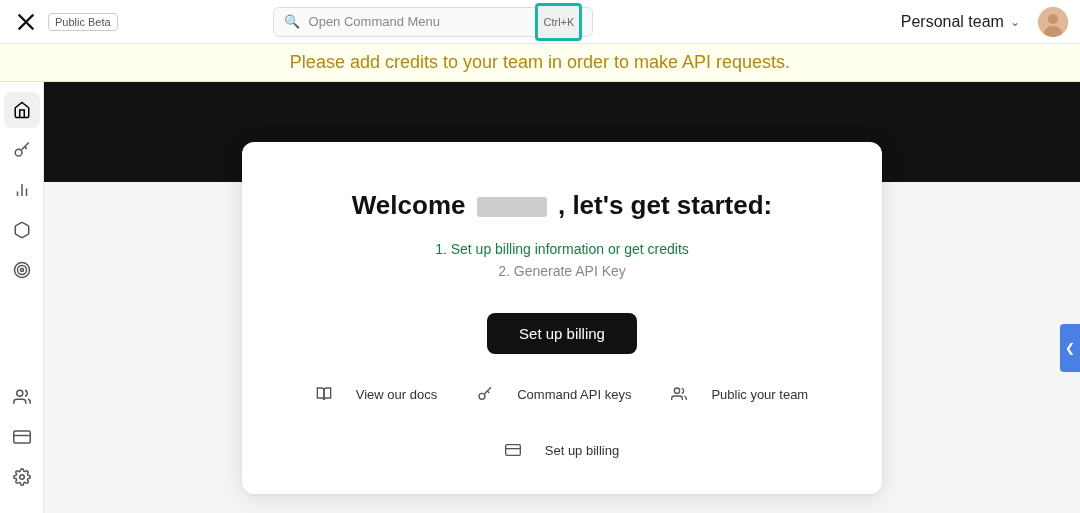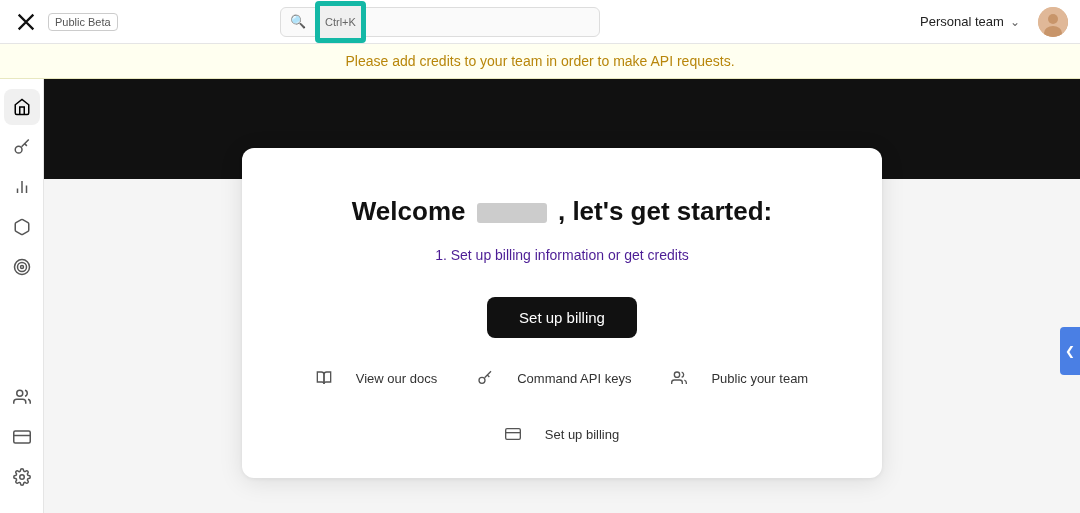--- a/index.html
+++ b/index.html
@@ -64,42 +64,42 @@
       gap: 8px;
       cursor: pointer;
     }
     .search-bar-text {
       font-size: 13px;
       color: #888;
       flex: 1;
     }
     .search-shortcut {
       background: #f0f0f0;
-      border: 5px solid #14b8a6;
+      border: 3px solid #14b8a6;
       border-radius: 4px;
       font-size: 11px;
       color: #666;
       padding: 10px 5px;
     }
     .nav-right {
       display: flex;
       align-items: center;
       gap: 10px;
       margin-left: auto;
     }
     .team-selector {
       display: flex;
       align-items: center;
       gap: 6px;
       cursor: pointer;
       padding: 4px 8px;
       border-radius: 6px;
     }
     .team-name {
-      font-size: 13px;
+      font-size: 16px;
       color: #222;
       font-weight: 500;
     }
     .chevron-icon {
       color: #666;
       font-size: 12px;
     }
     .avatar {
       width: 30px;
       height: 30px;
@@ -113,21 +113,21 @@
 
     
     .banner {
       background: #fffff0;
       border-bottom: 1px solid #e8e8c0;
       padding: 8px 16px;
       text-align: center;
       flex-shrink: 0;
     }
     .banner-text {
-      font-size: 14px;
+      font-size: 18px;
       color: #b8860b;
     }
 
     
     .main-layout {
       display: flex;
       flex: 1;
       overflow: hidden;
     }
 
@@ -192,21 +192,20 @@
 
     
     .card-container {
       flex: 1;
       display: flex;
       align-items: flex-start;
       justify-content: center;
       padding: 0 80px;
       position: relative;
       overflow: visible;
-      margin-top: 9px;
     }
 
     .welcome-card {
       background: #fff;
       border-radius: 12px;
       box-shadow: 0 4px 24px rgba(0,0,0,0.10), 0 1px 4px rgba(0,0,0,0.06);
       padding: 48px 60px 36px 60px;
       max-width: 640px;
       width: 100%;
       margin-top: -40px;
@@ -235,21 +234,21 @@
     .steps-list {
       list-style: none;
       text-align: center;
       margin-bottom: 28px;
     }
     .steps-list li {
       font-size: 14px;
       margin-bottom: 6px;
     }
     .step-active {
-      color: #4c1d95;
+      color: #15803d;
     }
     .step-inactive {
       color: #888;
     }
 
     .setup-button {
       background: #111;
       color: #fff;
       border: none;
       border-radius: 8px;
@@ -313,20 +312,21 @@
 
       <svg viewBox="0 0 24 24" fill="none" stroke="#111" stroke-width="2.5">
         <path d="M4 4 L12 12 L4 20 M20 4 L12 12 L20 20"></path>
       </svg>
     </div>
     <span class="beta-badge">Public Beta</span>
   </div>
 
   <div class="search-bar">
     <span style="color:#999;font-size:13px;">🔍</span>
+    <span class="search-bar-text">Open Command Menu</span>
     <span class="search-shortcut">Ctrl+K</span>
   </div>
 
   <div class="nav-right">
     <div class="team-selector">
       <span class="team-name">Personal team</span>
       <span class="chevron-icon">⌄</span>
     </div>
     <div class="avatar">
       <svg width="30" height="30" viewBox="0 0 30 30">
@@ -405,20 +405,21 @@
     <div class="card-container">
       <div class="welcome-card">
         <h1 class="welcome-title">
           <span>Welcome</span>
           <span class="redacted"></span>
           <span>, let's get started:</span>
         </h1>
 
         <ul class="steps-list">
           <li class="step-active">1. Set up billing information or get credits</li>
+          <li class="step-inactive">2. Generate API Key</li>
         </ul>
 
         <button class="setup-button">Set up billing</button>
 
         <div class="card-footer">
           <a class="footer-link">
             <span class="footer-icon">
               <svg viewBox="0 0 24 24" fill="none" stroke="currentColor" stroke-width="2">
                 <path d="M2 3h6a4 4 0 014 4v14a3 3 0 00-3-3H2z"></path>
                 <path d="M22 3h-6a4 4 0 00-4 4v14a3 3 0 013-3h7z"></path>

